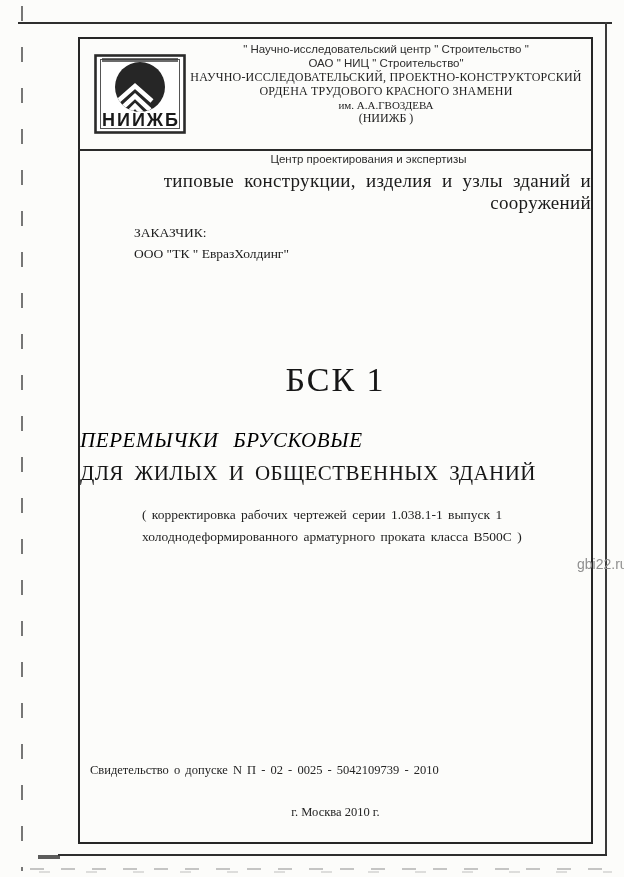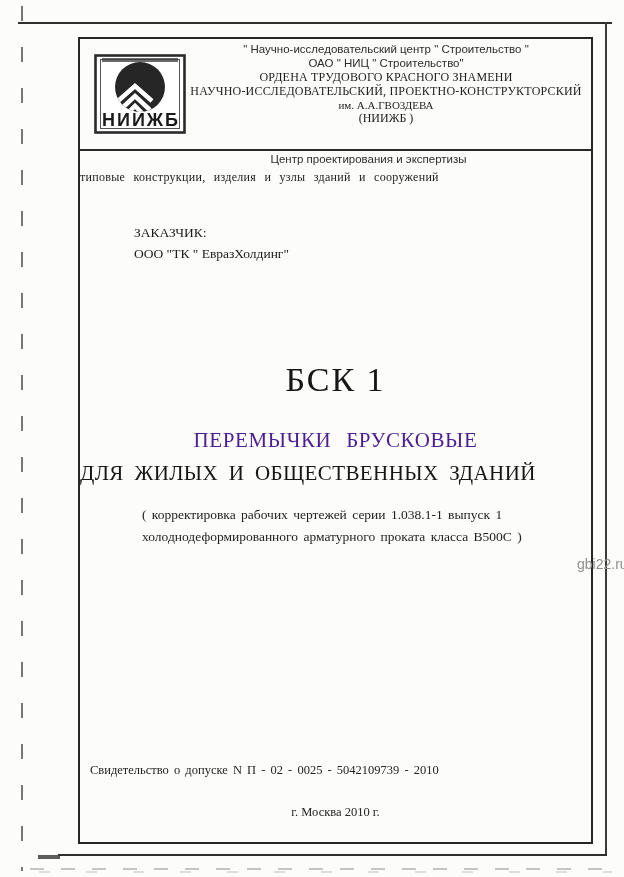--- a/index.html
+++ b/index.html
@@ -58,33 +58,33 @@
   .org-header .named{font-size:11px;line-height:14px;color:#1d1d1d;}
   .org-header .abbr{font-size:12px;line-height:13px;color:#1d1d1d;}
 
   .divider{position:absolute;left:-2px;top:110px;width:515px;height:2px;background:#2a2a2a;}
 
   .dept{
     position:absolute;left:66px;right:0;top:114px;text-align:center;
     font-family:"Liberation Sans", sans-serif;font-size:11.5px;color:#2c2c2c;
   }
   .scope{
-    position:absolute;left:0;right:0;top:131px;text-align:left;
-    font-size:12px;color:#1b1b1b;word-spacing:5px;letter-spacing:.3px;
+    position:absolute;left:0;right:0;top:131px;text-align:right;
+    font-size:19px;color:#1b1b1b;word-spacing:5px;letter-spacing:.3px;
   }
 
   .customer{position:absolute;left:54px;top:183px;font-size:13.5px;line-height:21px;color:#1b1b1b;}
 
   .title-code{
     position:absolute;left:0;right:0;top:322px;text-align:center;
     font-size:34px;letter-spacing:2px;color:#161616;
   }
   .title-line1{
-    position:absolute;left:0;right:0;top:389px;text-align:center;
-    font-size:21px;color:#4c1d95;word-spacing:9px;letter-spacing:.6px;
+    position:absolute;left:0;right:0;top:389px;text-align:left;
+    font-size:21px;color:#000000;word-spacing:9px;letter-spacing:.6px;font-style:italic;
   }
   .title-line2{
     position:absolute;left:0;right:0;top:422px;
     font-size:21px;color:#161616;word-spacing:5px;letter-spacing:.4px;
   }
 
   .subtitle{
     position:absolute;left:62px;top:465px;width:410px;
     font-size:13.5px;line-height:22px;color:#1e1e1e;word-spacing:2px;
   }
@@ -127,22 +127,22 @@
         <polyline points="26,56 41,42 56,56"></polyline>
         <polyline points="29,64 41,52 53,64"></polyline>
         <polyline points="32,71 41,61 50,71"></polyline>
       </g>
       <text x="46" y="72" text-anchor="middle" textLength="76" font-family="Liberation Sans, sans-serif" font-size="18" font-weight="bold" fill="#1a1a1a">НИИЖБ</text>
     </svg>
 
     <div class="org-header">
       <div class="sans">" Научно-исследовательский центр " Строительство "</div>
       <div class="sans">ОАО  " НИЦ  " Строительство"</div>
+      <div class="serif-caps">НАУЧНО-ИССЛЕДОВАТЕЛЬСКИЙ, ПРОЕКТНО-КОНСТРУКТОРСКИЙ</div>
       <div class="serif-caps">ОРДЕНА ТРУДОВОГО КРАСНОГО ЗНАМЕНИ</div>
-      <div class="serif-caps">НАУЧНО-ИССЛЕДОВАТЕЛЬСКИЙ, ПРОЕКТНО-КОНСТРУКТОРСКИЙ</div>
       <div class="named">им. А.А.ГВОЗДЕВА</div>
       <div class="abbr">(НИИЖБ )</div>
     </div>
 
     <div class="divider"></div>
 
     <div class="dept">Центр проектирования и экспертизы</div>
     <div class="scope">типовые конструкции, изделия и узлы зданий и сооружений</div>
 
     <div class="customer">

